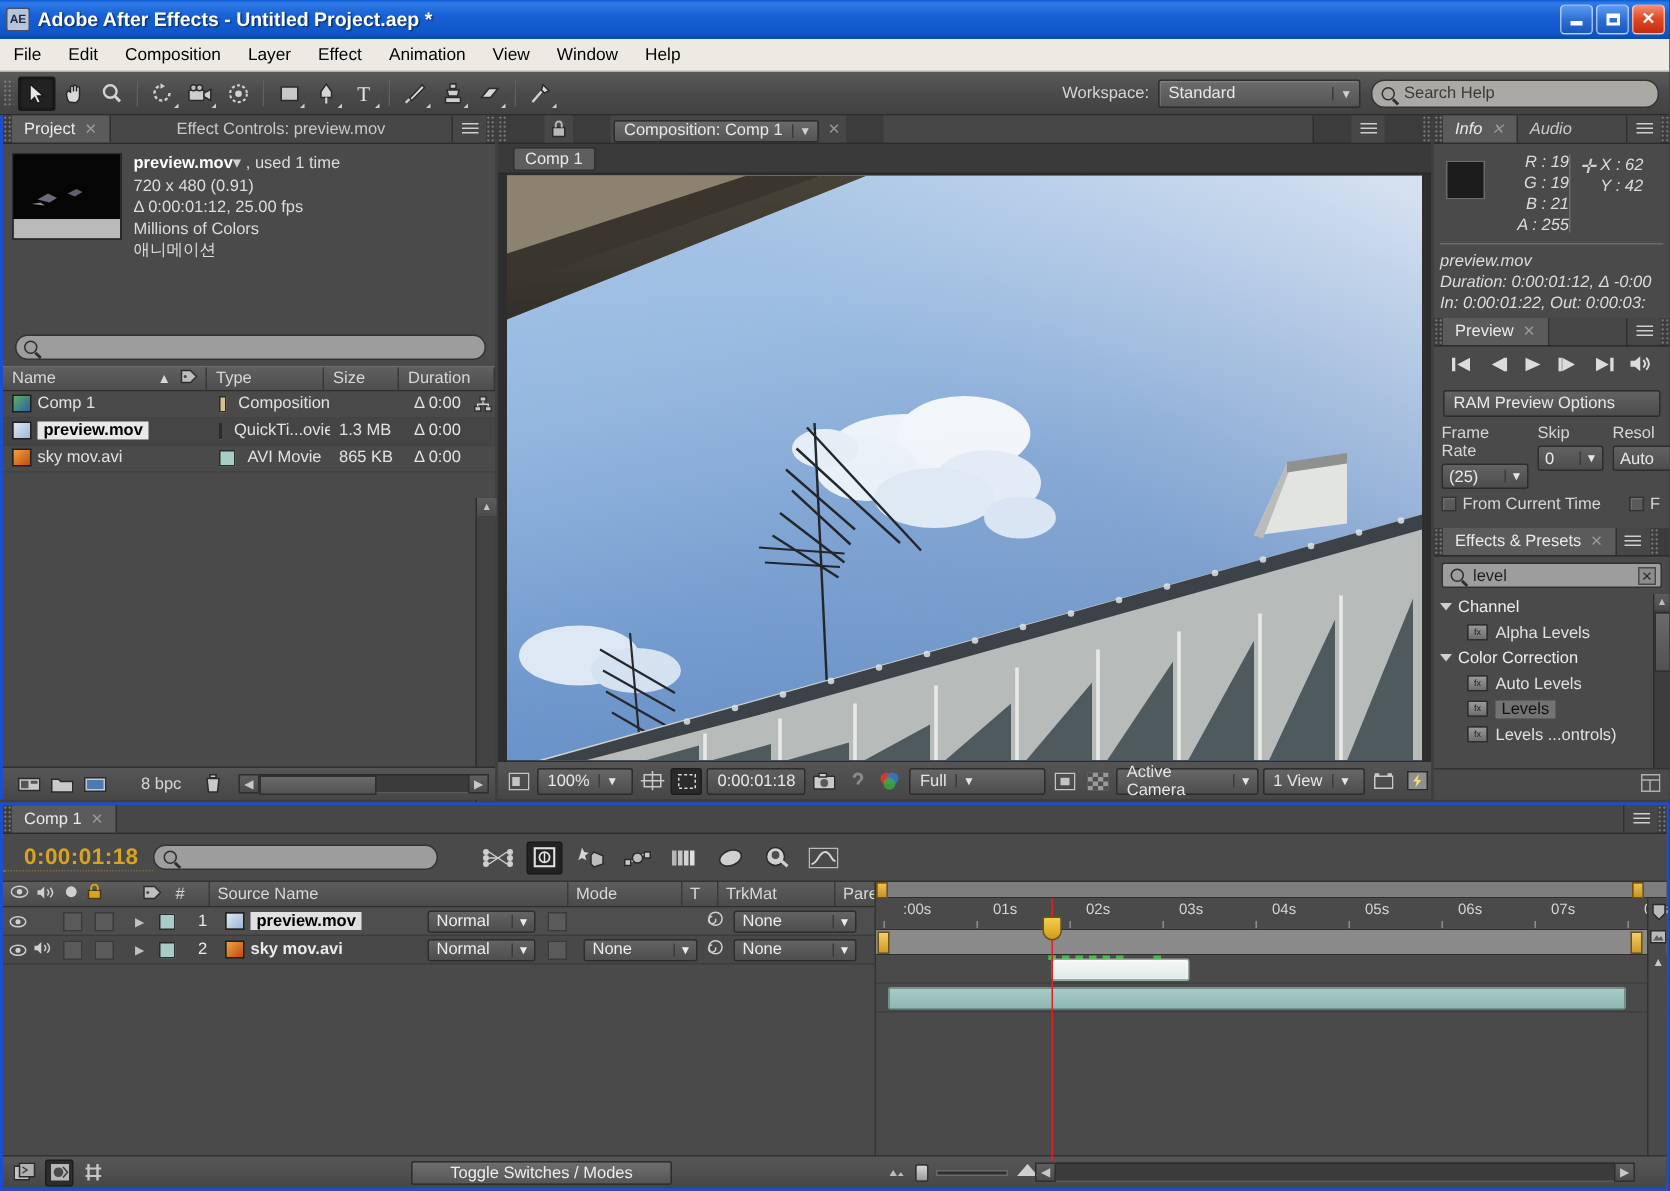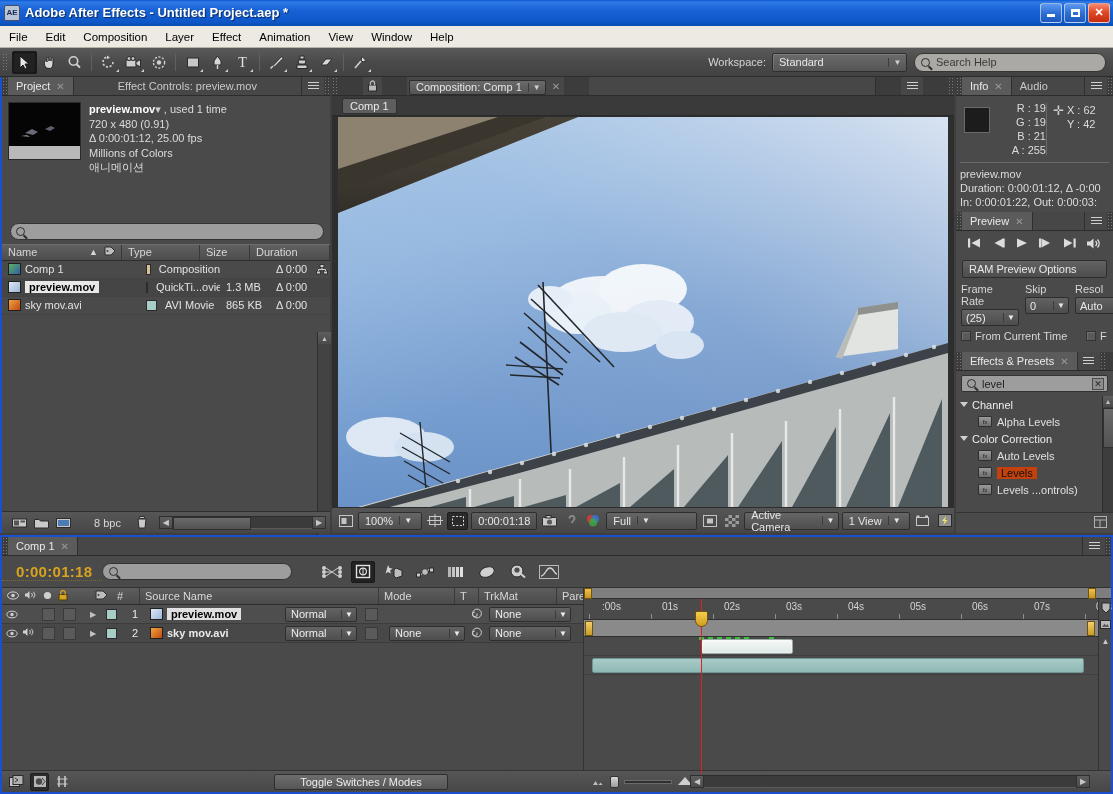--- a/index.html
+++ b/index.html
@@ -191,21 +191,21 @@
   .cf-dd { height: 18px; background: linear-gradient(to bottom,#666,#4e4e4e);
     border: 1px solid #2d2d2d; border-radius: 2px; color: #e6e6e6; font-size: 11px;
     display: flex; align-items: center; padding-left: 6px; }
   .cf-dd .caret { width: 17px; text-align: center; border-left: 1px solid #3b3b3b;
     font-size: 8px; margin-left: 6px; }
   .cf-field { height: 18px; background: linear-gradient(to bottom,#5f5f5f,#4b4b4b);
     border: 1px solid #2d2d2d; border-radius: 2px; color: #e8e8e8; font-size: 11px;
     display: flex; align-items: center; padding: 0 6px; }
 
   
-  #info { left: 956px; top: 77px; width: 157px; height: 135px; }
+  #info { left: 956px; top: 77px; width: 157px; height: 135px; font-style: italic; }
   .info-body { padding: 5px 0 0 0; color: #dcdcdc; font-size: 11px; }
   .info-top { display: flex; padding: 0 4px; }
   .info-sw { width: 26px; height: 26px; background: #1c1c1c; border: 1px solid #6a6a6a;
      margin: 6px 6px 0 4px; flex: none; }
   .info-rgb { line-height: 14px; text-align: right; width: 50px; }
   .info-div { width: 1px; background: #6b6b6b; margin: 2px 6px 2px 0; }
   .info-xy { line-height: 14px; }
   .info-rule { height: 1px; background: #6a6a6a; margin: 5px 4px 4px 4px; }
   .info-lines { padding-left: 4px; line-height: 14px; white-space: nowrap; }
 
@@ -234,21 +234,21 @@
     display: flex; align-items: center; justify-content: center; font-size: 9px; }
   .eff-list { position: relative; background: #4a4a4a; height: 136px; overflow: hidden; }
   .eff-row { height: 17px; display: flex; align-items: center; color: #e0e0e0; font-size: 11px;
     padding-left: 4px; }
   .eff-row.cat { color: #ededed; }
   .tri { width: 0; height: 0; border-left: 4px solid transparent; border-right: 4px solid transparent;
     border-top: 5px solid #cfcfcf; margin-right: 4px; flex: none; }
   .eff-ico { width: 14px; height: 11px; margin: 0 5px 0 18px; flex: none;
     background: linear-gradient(to bottom,#9a9a9a,#6e6e6e); border: 1px solid #2e2e2e;
     border-radius: 1px; font-size: 6px; color: #20201e; text-align: center; line-height: 10px; }
-  .eff-sel { background: #c2410c; color: #111; padding: 0 4px; }
+  .eff-sel { background: #737373; color: #111; padding: 0 4px; }
   .eff-scroll { position: absolute; right: 0; top: 0; width: 11px; height: 136px; background: #3d3d3d;
     border-left: 1px solid #2c2c2c; }
   .es-arrow { height: 11px; display: flex; align-items: center; justify-content: center;
     color: #bdbdbd; font-size: 7px; background: linear-gradient(to bottom,#5d5d5d,#4b4b4b); }
   .es-thumb { position: absolute; top: 12px; left: 0; width: 11px; height: 40px;
     background: linear-gradient(to bottom,#6a6a6a,#525252); border: 1px solid #2f2f2f; }
 
   
   #rfooter { left: 956px; top: 512px; width: 157px; height: 21px; background: #4a4a4a;
     border-top: 1px solid #333; display: flex; align-items: center; justify-content: flex-end;
@@ -521,21 +521,21 @@
     </div>
 
     <div class="search-row" style="margin-top:42px">
       <div class="search-field">
         <span class="mag"></span>
         <span style="margin-left:5px"></span>
       </div>
     </div>
 
     <div class="proj-head">
-      <div class="ph" style="width:120px">
+      <div class="ph" style="width:136px">
         <span>Name</span>
         <span style="margin-left:auto;margin-right:6px;font-size:9px">▲</span>
         <span style="margin-right:5px">
           <svg width="12" height="10" viewBox="0 0 12 10">
               <path d="M1 1 L7 1 L11 5 L7 9 L1 9 Z" fill="#bdbdbd" stroke="#2e2e2e"></path>
               <circle cx="3.5" cy="5" r="1" fill="#444"></circle>
             </svg>
         </span>
       </div>
       <div class="ph" style="width:78px">Type</div>

